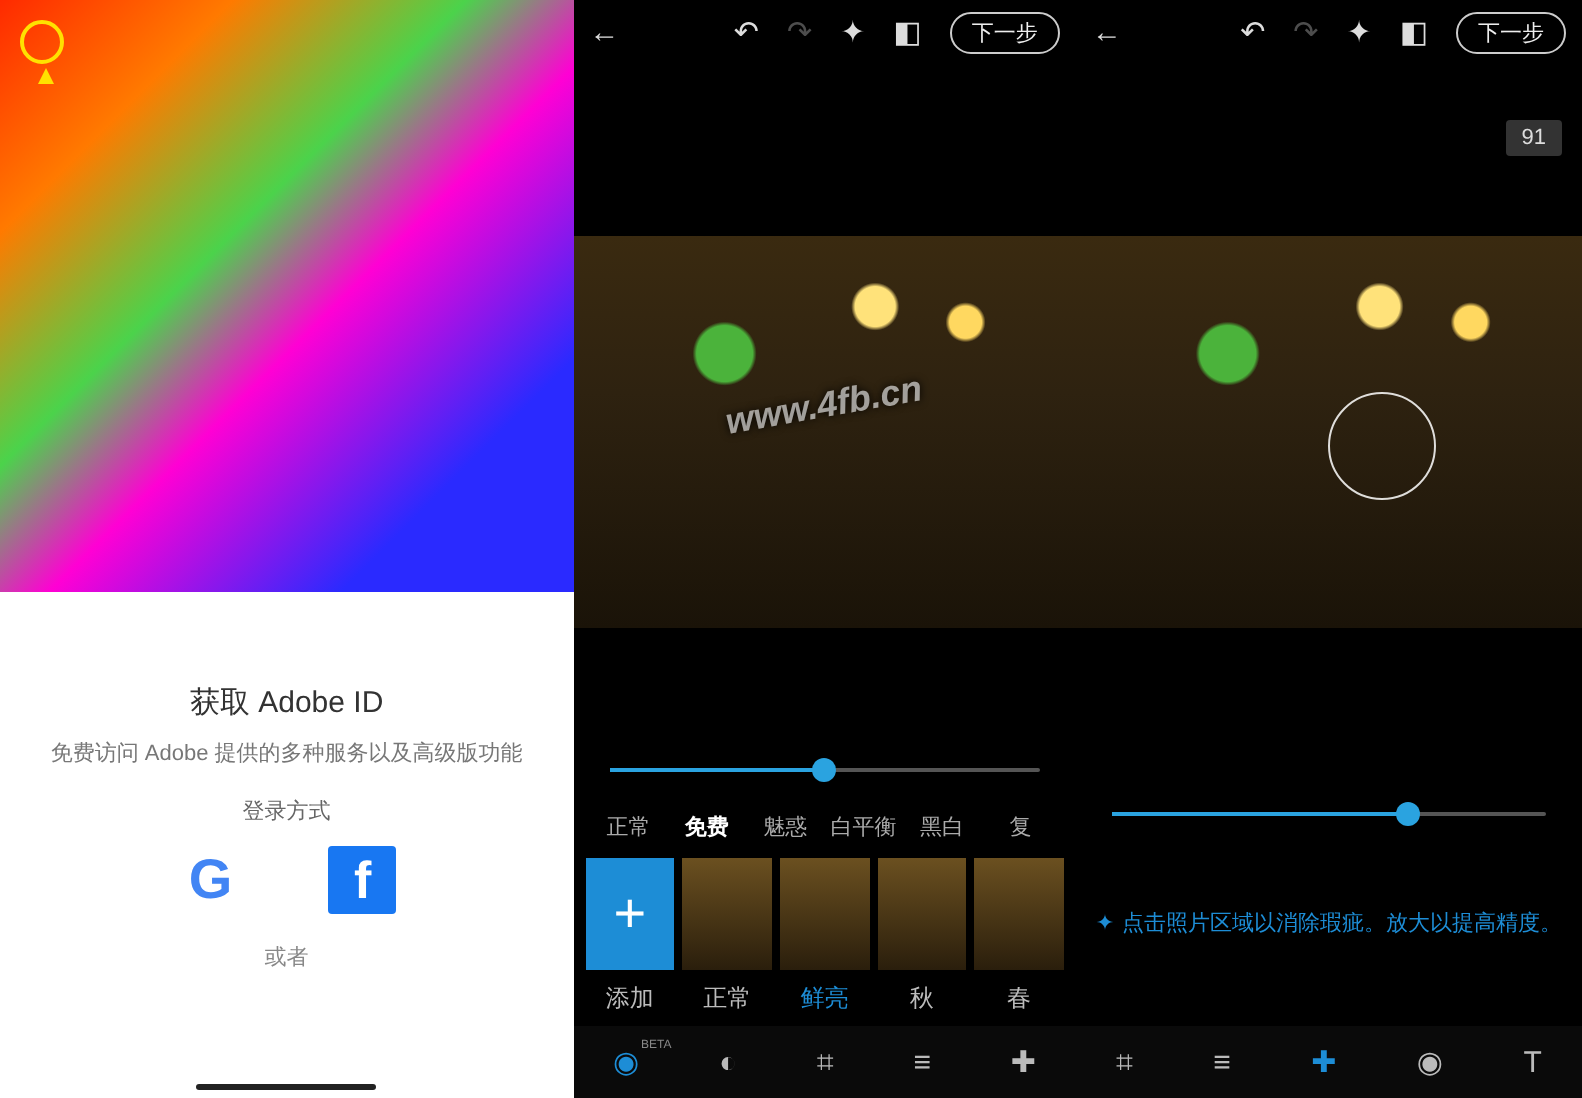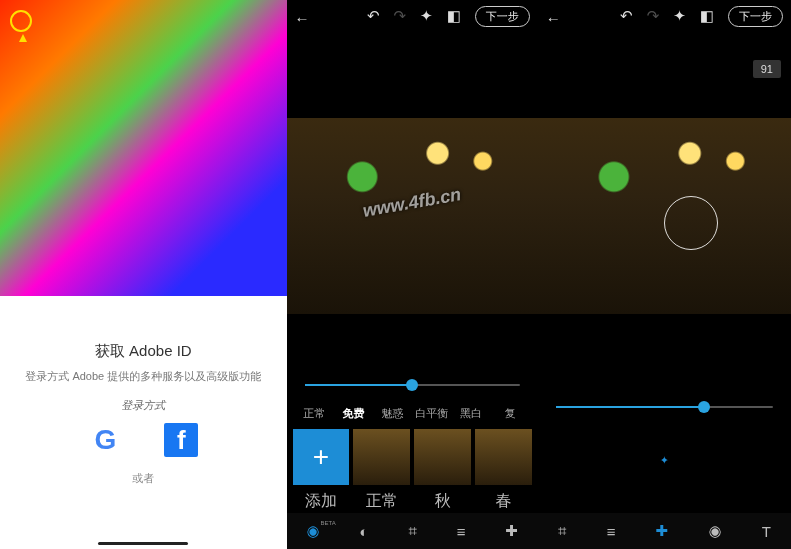--- a/index.html
+++ b/index.html
@@ -10,21 +10,21 @@
   .p2 { width:263px; background:#000; }
   .p3 { width:265px; background:#000; }
 
   
   .hero { width:100%; height:296px; background:linear-gradient(135deg,#ff2a00 0%,#ff7a00 20%,#4bd34b 40%,#ff00d4 55%,#2a2aff 80%); position:relative; overflow:hidden; }
   .ring { position:absolute; top:10px; left:10px; width:22px; height:22px; border:2px solid #ffe100; border-radius:50%; }
   .arrow-up { position:absolute; top:34px; left:19px; width:0; height:0; border-left:4px solid transparent; border-right:4px solid transparent; border-bottom:8px solid #ffe100; }
   .p1-body { padding:18px 12px; text-align:center; color:#444; }
   .p1-title { font-size:15px; color:#333; margin:28px 0 8px; }
   .p1-sub { font-size:11px; color:#777; margin-bottom:14px; }
-  .p1-method { font-size:11px; color:#666; margin-bottom:10px;font-style:italic; }
+  .p1-method { font-size:11px; color:#666; margin-bottom:10px; }
   .social { display:flex; justify-content:center; gap:42px; margin-bottom:14px; }
   .g-icon { width:34px; height:34px; display:flex; align-items:center; justify-content:center; font-weight:700; font-size:28px; }
   .g-icon span:nth-child(1){color:#4285f4}.g-icon span:nth-child(2){color:#ea4335}.g-icon span:nth-child(3){color:#fbbc05}.g-icon span:nth-child(4){color:#34a853}
   .f-icon { width:34px; height:34px; background:#1877f2; color:#fff; display:flex; align-items:center; justify-content:center; font-weight:700; font-size:26px; border-radius:2px; }
   .or { font-size:11px; color:#888; margin-bottom:10px; }
   .adobe-btn { display:inline-block; background:#1a8ccc; color:#fff; padding:8px 36px; border-radius:18px; font-size:13px; cursor:pointer; }
   .na { position:absolute; bottom:4px; left:50%; transform:translateX(-50%); width:90px; height:3px; background:#222; border-radius:2px; }
 
   
   .topbar { height:32px; display:flex; align-items:center; justify-content:space-between; padding:0 8px; }
@@ -45,21 +45,21 @@
   .slider-track { flex:1; height:2px; background:#555; position:relative; border-radius:2px; }
   .slider-fill { position:absolute; left:0; top:0; height:2px; background:#2aa3e0; }
   .slider-thumb { position:absolute; top:-5px; width:12px; height:12px; border-radius:50%; background:#2aa3e0; transform:translateX(-50%); }
   .cat-row { display:flex; gap:0; font-size:11px; color:#aaa; padding:4px 8px 0; align-items:center; }
   .cat { flex:1; text-align:center; padding:4px 0; cursor:pointer; white-space:nowrap; }
   .cat.sel { color:#fff; font-weight:700; }
   .thumbs { display:flex; gap:4px; padding:4px 6px 0; }
   .thumb { flex:1; display:flex; flex-direction:column; align-items:center; cursor:pointer; }
   .thumb-img { width:100%; height:56px; background:linear-gradient(180deg,#6b5020,#2a1e0c); }
   .thumb-add .thumb-img { background:#1d8dd6; display:flex; align-items:center; justify-content:center; color:#fff; font-size:28px; font-weight:300; }
-  .thumb-label { font-size:16px; color:#bbb; margin-top:6px; }
+  .thumb-label { font-size:12px; color:#bbb; margin-top:6px; }
   .thumb.sel .thumb-label { color:#1d8dd6; }
   .bottombar { position:absolute; bottom:0; left:0; right:0; height:36px; background:#0a0a0a; display:flex; align-items:center; justify-content:space-around; }
   .bb-ic { color:#bbb; font-size:15px; cursor:pointer; position:relative; }
   .bb-ic.sel { color:#1d8dd6; }
   .beta { position:absolute; top:-2px; left:14px; font-size:6px; color:#888; }
   .watermark { position:absolute; left:50%; top:50%; transform:translate(-50%,-50%) rotate(-10deg); color:rgba(255,255,255,.6); font-size:18px; font-style:italic; font-weight:700; pointer-events:none; text-shadow:0 0 4px #000; }
 
   
   .p3 .canvas { position:relative; height:340px; margin-top:2px; }
   .p3 .restaurant { top:84px; height:196px; }
@@ -73,21 +73,21 @@
 
 <div class="wrap">
 
   <div class="panel p1">
     <div class="hero">
       <div class="ring"></div>
       <div class="arrow-up"></div>
     </div>
     <div class="p1-body">
       <div class="p1-title">获取 Adobe ID</div>
-      <div class="p1-sub">登录方式 Adobe 提供的多种服务以及高级版功能</div>
+      <div class="p1-sub">免费访问 Adobe 提供的多种服务以及高级版功能</div>
       <div class="p1-method">登录方式</div>
       <div class="social">
         <div class="g-icon">
             <span>G</span>
           </div>
         <div class="f-icon">f</div>
       </div>
       <div class="or">或者</div>
     </div>
     <div class="na"></div>
@@ -126,20 +126,24 @@
       </div>
     <div class="thumbs" id="thumbs">
         <div class="thumb thumb-add">
           <div class="thumb-img">+</div>
           <div class="thumb-label">添加</div>
         </div>
         <div class="thumb">
           <div class="thumb-img"></div>
           <div class="thumb-label">正常</div>
         </div>
+        <div class="thumb sel">
+          <div class="thumb-img"></div>
+          <div class="thumb-label">鲜亮</div>
+        </div>
         <div class="thumb">
           <div class="thumb-img"></div>
           <div class="thumb-label">秋</div>
         </div>
         <div class="thumb">
           <div class="thumb-img"></div>
           <div class="thumb-label">春</div>
         </div>
       </div>
     <div class="bottombar">
@@ -170,20 +174,21 @@
       <div class="heal-circle"></div>
     </div>
     <div class="slider-row">
       <div class="slider-track">
         <div class="slider-fill" style="width:68%"></div>
         <div class="slider-thumb" style="left:68%"></div>
       </div>
     </div>
     <div class="hint">
       <span>✦</span>
+      <span>点击照片区域以消除瑕疵。放大以提高精度。</span>
     </div>
     <div class="bottombar">
       <span class="bb-ic">⌗</span>
       <span class="bb-ic">≡</span>
       <span class="bb-ic sel">✚</span>
       <span class="bb-ic">◉</span>
       <span class="bb-ic">T</span>
     </div>
   </div>
 

